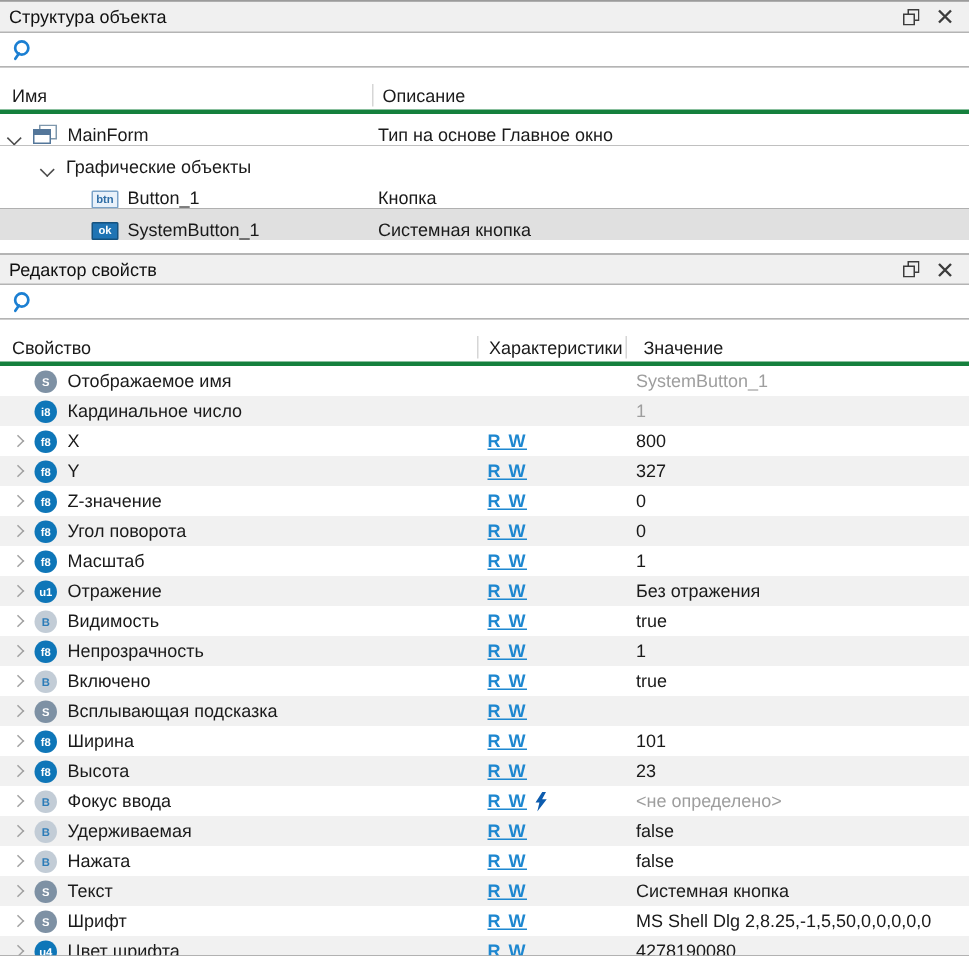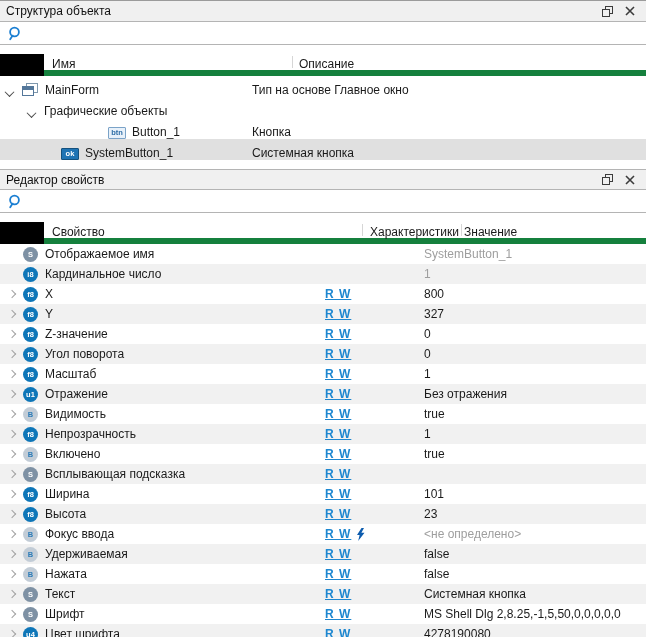--- a/index.html
+++ b/index.html
@@ -32,42 +32,42 @@
     border-bottom: 1px solid #b4b4b4;
     display: flex; align-items: center; padding-left: 7px;
   }
   .search-icon { line-height: 0; margin-right: 6px; }
   .search-input {
     flex: 1; border: none; outline: none; height: 18px;
     font: 12px "Liberation Sans", sans-serif; background: transparent;
   }
   .spacer { height: 9px; background: #fff; }
 
-  .grid-header { position: relative; height: 22px; line-height: 21px; background: #fff; border-bottom: 6px solid #15803d; margin-left: 44px; }
+  .grid-header { position: relative; height: 22px; line-height: 21px; background: #fff; border-bottom: 3px solid #15803d; }
   .grid-header .name-col { position: absolute; left: 8px; top: 0; }
   .tree-grid .desc-col { position: absolute; left: 248px; top: 2px; bottom: 2px; line-height: 17px; border-left: 1px solid #d6d6d6; padding-left: 6px; }
   .props-grid .chars-col { position: absolute; left: 318px; top: 2px; bottom: 2px; line-height: 17px; border-left: 1px solid #d6d6d6; padding-left: 7px; }
-  .props-grid .value-col { position: absolute; left: 417px; top: 2px; bottom: 2px; line-height: 17px; border-left: 1px solid #d6d6d6; padding-left: 2px; }
+  .props-grid .value-col { position: absolute; left: 417px; top: 2px; bottom: 2px; line-height: 17px; border-left: 1px solid #d6d6d6; padding-left: 11px; }
 
   
   .tree-row { position: relative; height: 21px; display: flex; align-items: flex-end; background: #fff; cursor: default; }
   .tree-row.selected { background: #e0e0e0; }
   .tree-row.level-0 { padding-left: 6px; }
   .tree-row.level-1 { padding-left: 28px; }
   .tree-row.level-2 { padding-left: 61px; }
   .chev { display: inline-block; width: 7px; height: 7px; flex: 0 0 auto; }
   .chev.down { border-right: 1.6px solid #4a4a4a; border-bottom: 1.6px solid #4a4a4a; transform: rotate(45deg) translate(-1px,-1px); margin-right: 9px; }
   .chev.right { width: 6px; height: 6px; border-right: 1.5px solid #a2a2a2; border-bottom: 1.5px solid #a2a2a2; transform: rotate(-45deg); margin: 0 8px 0 5px; }
   .tree-icon { line-height: 0; margin-right: 7px; }
   .badge {
     display: inline-block; width: 18px; height: 12px; line-height: 10px;
     font-size: 7.5px; font-weight: bold; text-align: center;
     border-radius: 1px; margin-right: 6px;
   }
-  .badge-btn { background: #e8f1fa; color: #2f6ea6; border: 1px solid #7ba3c8; margin-left: 47px; }
+  .badge-btn { background: #e8f1fa; color: #2f6ea6; border: 1px solid #7ba3c8; }
   .badge-ok { background: #1f74b4; color: #fff; border: 1px solid #14517e; }
   .tree-name { white-space: nowrap; }
   .tree-desc { position: absolute; left: 252px; white-space: nowrap; }
 
   
   .prop-row { position: relative; height: 20px; background: #fff; cursor: default; }
   .prop-row.alt { background: #f1f1f1; }
   .prop-name-cell { display: flex; align-items: center; height: 100%; padding-left: 4px; overflow: hidden; }
   .type-badge {
     display: inline-block; flex: 0 0 auto; width: 15px; height: 15px; border-radius: 50%;

